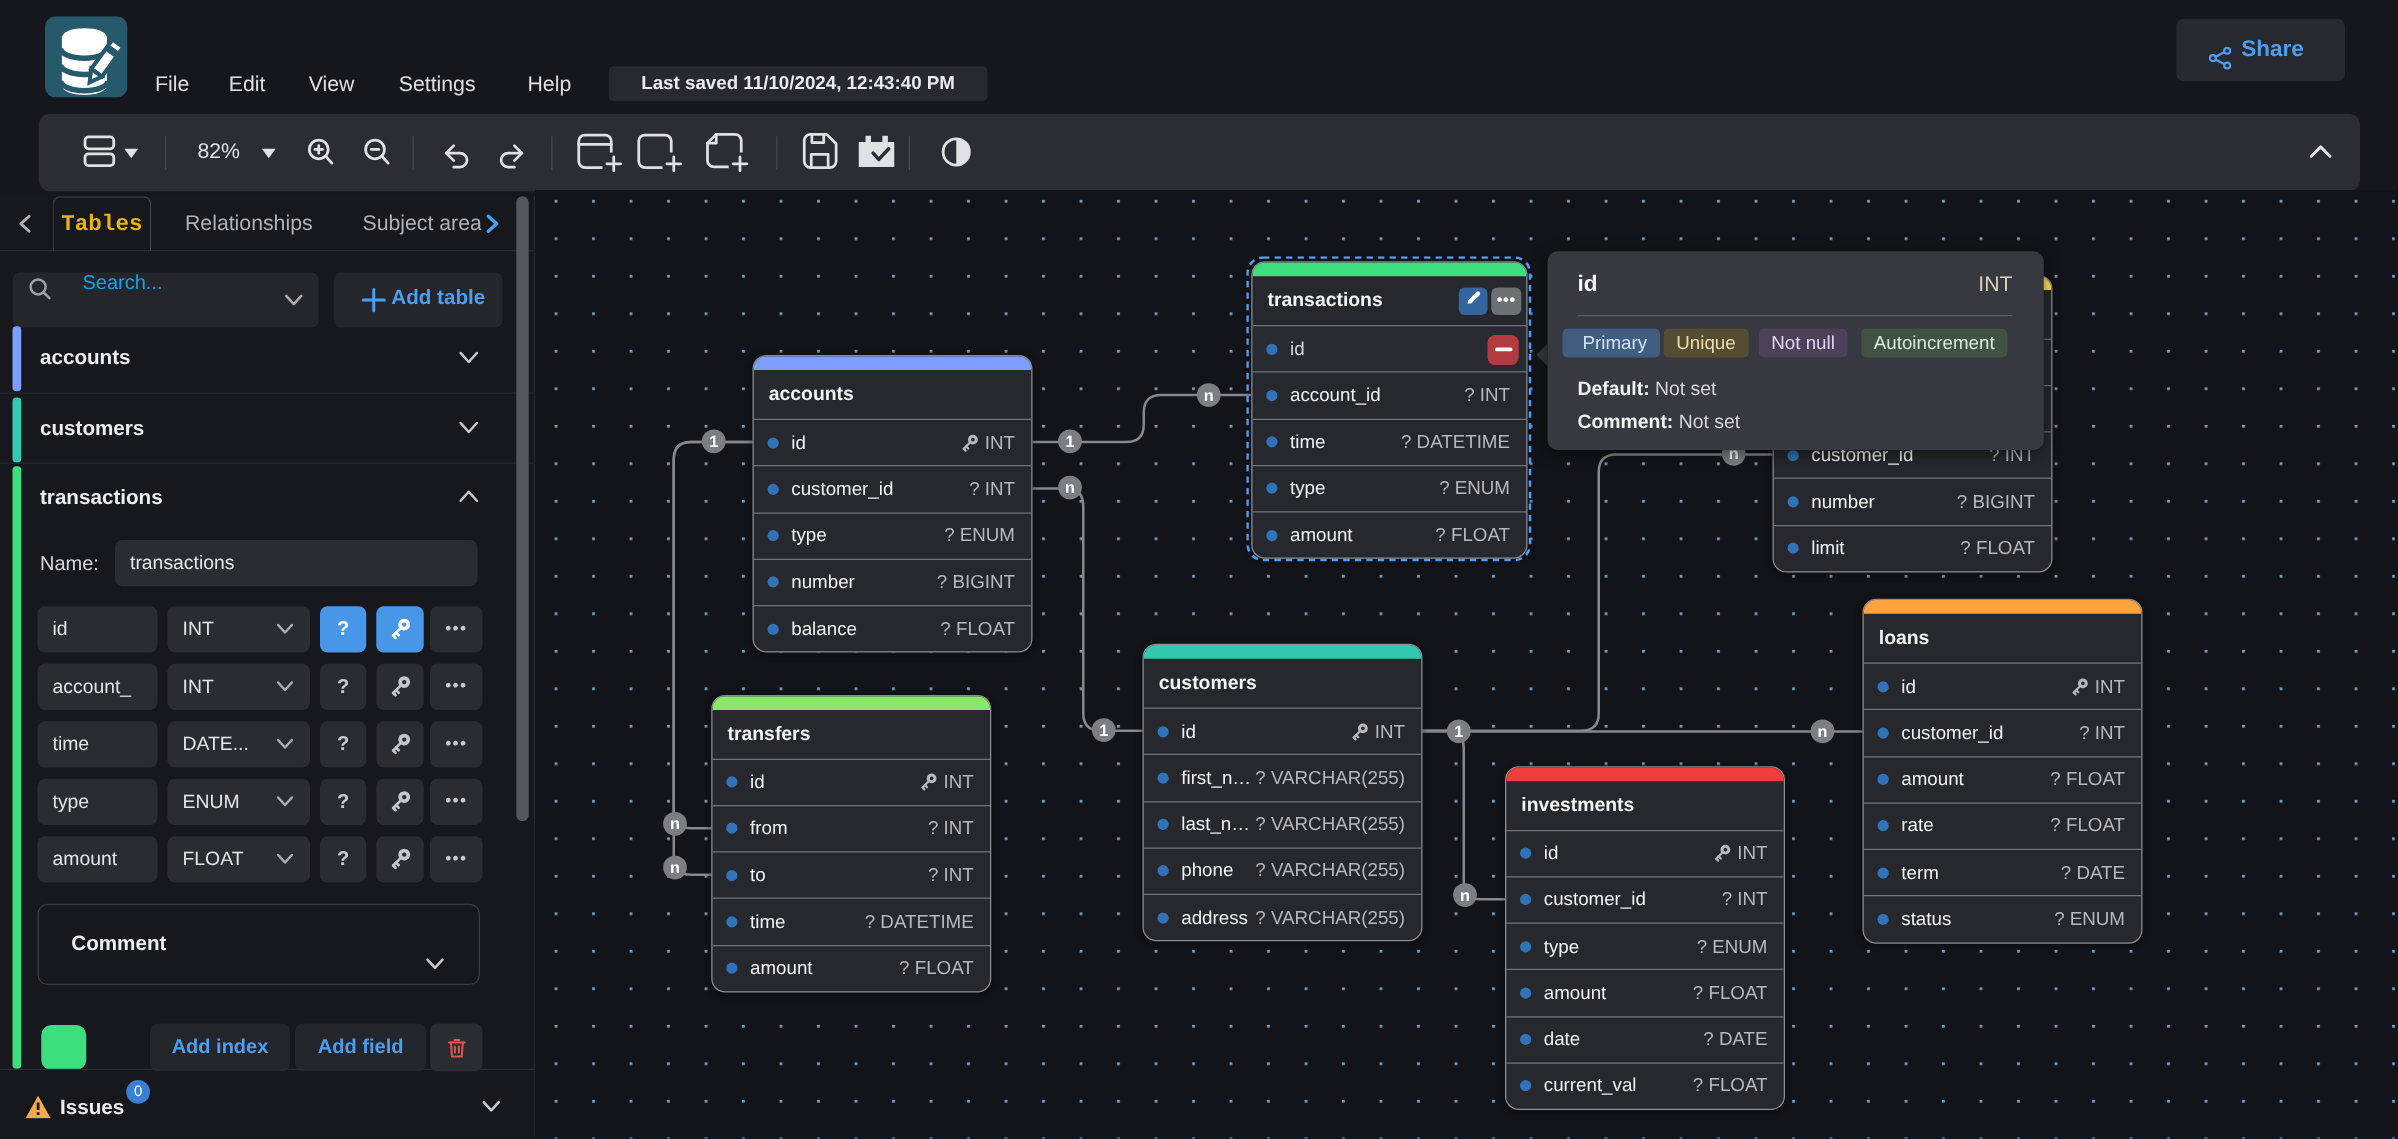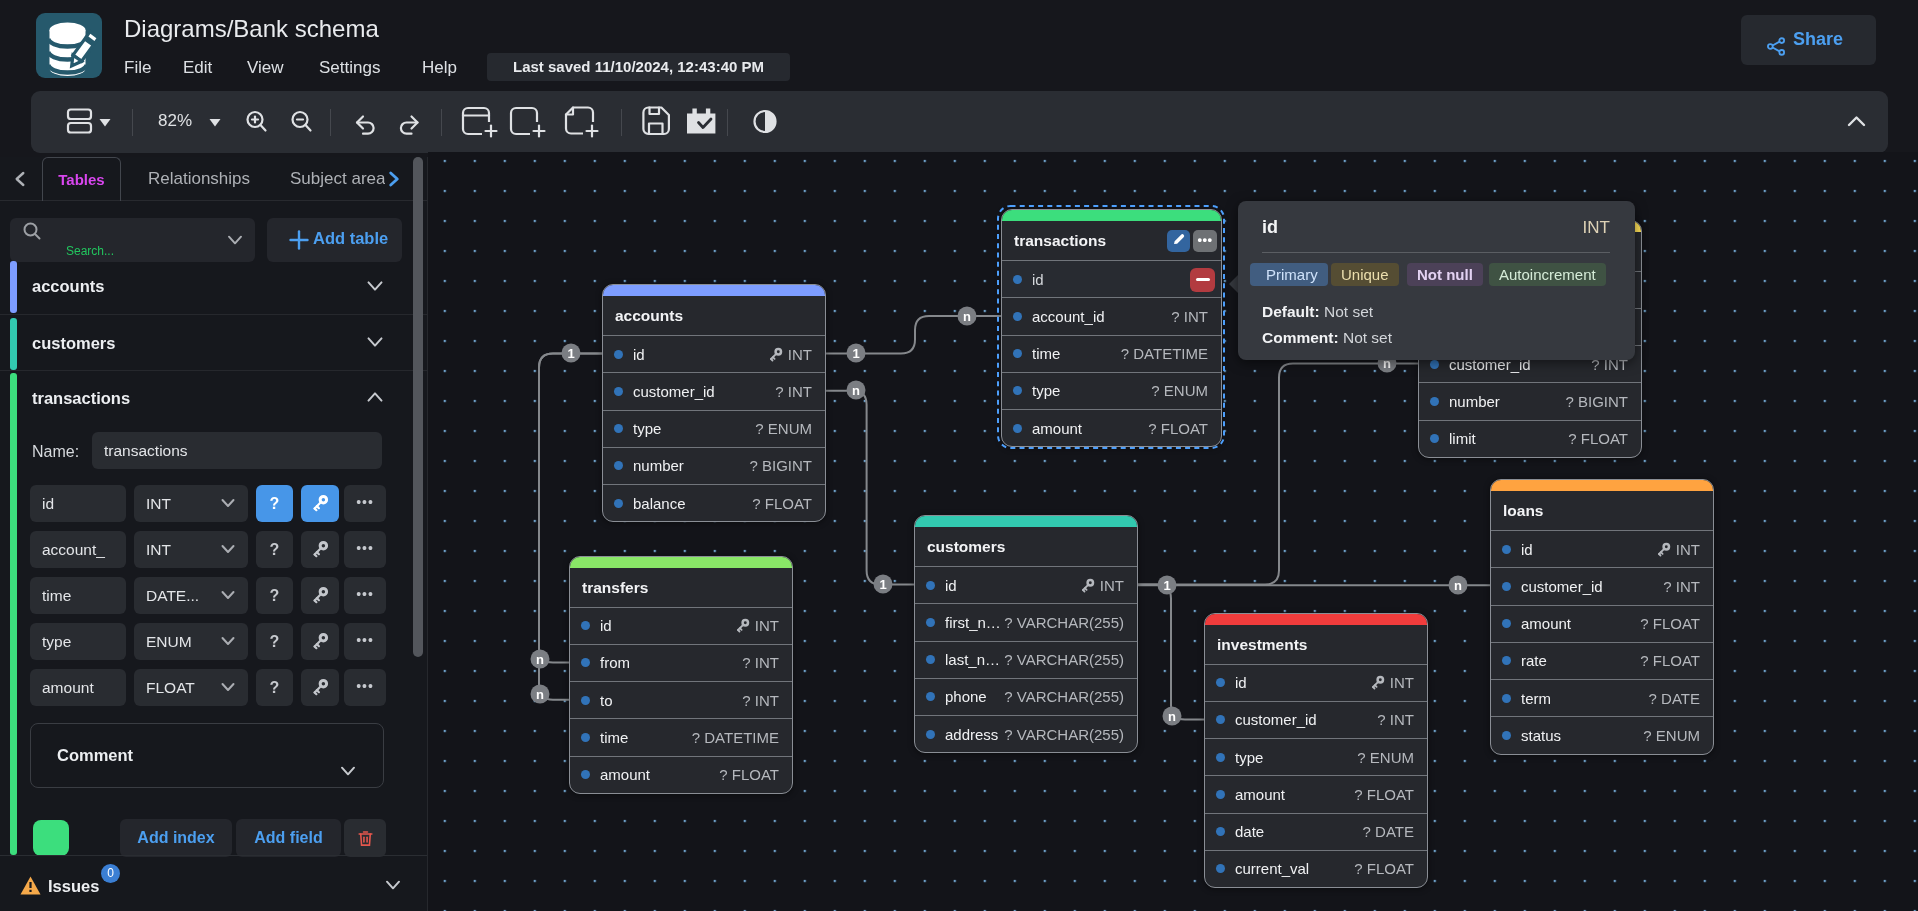--- a/index.html
+++ b/index.html
@@ -10,24 +10,24 @@
 #title { position:absolute; left:124px; top:15px; font-size:24px; color:#e9ebee; }
 .menuitem { position:absolute; top:58px; font-size:17px; color:#dde0e4; }
 #lastsaved { position:absolute; left:487px; top:53px; width:303px; height:28px; background:#26292f; border-radius:4px; color:#e8eaed; font-size:15px; font-weight:bold; text-align:center; line-height:28px; }
 #share { position:absolute; left:1741px; top:15px; width:135px; height:50px; background:#26292f; border-radius:6px; }
 #share .sh { position:absolute; left:52px; top:14px; color:#4c9ff0; font-size:18px; font-weight:bold; }
 #toolbar { position:absolute; left:31px; top:91px; width:1857px; height:62px; background:#2a2d33; border-radius:9px; }
 .tdiv { position:absolute; top:18px; width:1px; height:27px; background:#45484e; }
 #zoomtxt { position:absolute; left:114px; top:11px; width:60px; text-align:center; font-size:17px; color:#dfe1e4; line-height:38px;}
 #side { position:absolute; left:0; top:157px; width:428px; height:754px; background:#16181d; border-right:1px solid #26282d; }
 #tabbar { position:absolute; left:0; top:0; width:427px; height:44px; border-bottom:1px solid #282a2f; }
-#tab-active { position:absolute; left:42px; top:0px; width:79px; height:44px; border:1px solid #42464d; border-bottom:none; border-radius:6px 6px 0 0; color:#d946ef; font-weight:bold; font-size:15px; text-align:center; line-height:44px; }
+#tab-active { position:absolute; left:42px; top:0px; width:79px; height:44px; border:1px solid #42464d; border-bottom:none; border-radius:6px 6px 0 0; color:#eab308; font-weight:bold; font-size:18px; text-align:center; line-height:44px;font-family:Liberation Mono, monospace; }
 .tab { position:absolute; top:0; height:44px; line-height:44px; color:#aeb1b6; font-size:17px; white-space:nowrap; }
 #searchbox { position:absolute; left:10px; top:61px; width:245px; height:44px; background:#24262c; border-radius:6px; }
-#searchbox span { position:absolute; left:56px; top:26px; color:#22c55e; font-size:12px; }
+#searchbox span { position:absolute; left:56px; top:0; color:#0ea5e9; font-size:16px; }
 #addtablebtn { position:absolute; left:267px; top:61px; width:135px; height:44px; background:#24262c; border-radius:6px; }
 #addtablebtn span { position:absolute; left:46px; top:11px; color:#4c9ff0; font-size:16.5px; font-weight:bold; }
 .acc-strip { position:absolute; left:10px; width:7px; border-radius:3px; }
 .acc-name { position:absolute; left:32px; font-size:16.5px; font-weight:bold; color:#eceef1; }
 .hr { position:absolute; left:0; width:427px; height:1px; background:#26282d; }
 .frow-input { position:absolute; background:#292c31; border-radius:6px; height:37px; color:#e3e5e8; font-size:15.5px; line-height:37px; padding-left:12px; }
 .fbtn { position:absolute; width:37px; height:37px; background:#292c31; border-radius:6px; }
 .fbtn.blue { background:#4796e8; }
 #commentbox { position:absolute; left:30px; top:566px; width:354px; height:65px; border:1px solid #3a3d43; border-radius:8px; }
 #commentbox span { position:absolute; left:26px; top:22px; font-size:16.5px; font-weight:bold; color:#eceef1; }
@@ -68,21 +68,20 @@
  <path d="M12.5 51.5 a19 8 0 0 0 38 0"></path>
 </g>
 <g transform="rotate(36 54.5 27)">
  <g stroke="#26596c" stroke-width="3.2" fill="#fff">
   <rect x="49.2" y="20.5" width="10.6" height="6.5"></rect>
   <rect x="49.2" y="29.5" width="10.6" height="20"></rect>
   <path d="M49.2 52 h10.6 l-5.3 9.5 z" transform="translate(0,-2.5)"></path>
  </g>
 </g>
 </svg>
-    <div id="title">Diagrams/Bank schema</div>
     <div class="menuitem" style="left:124px;">File</div>
     <div class="menuitem" style="left:183px;">Edit</div>
     <div class="menuitem" style="left:247px;">View</div>
     <div class="menuitem" style="left:319px;">Settings</div>
     <div class="menuitem" style="left:422px;">Help</div>
     <div id="lastsaved">Last saved 11/10/2024, 12:43:40 PM</div>
     <div id="share">
         <svg class="abs" style="left:26px;top:22px;" width="19" height="19" viewBox="0 0 20 20">
 <g stroke="#4c9ff0" stroke-width="1.9" fill="none">
 <circle cx="3.5" cy="10" r="2.5"></circle>
@@ -684,20 +683,20 @@
 <svg class="abs" style="left:569px;top:48px;" width="229" height="245">
           <rect x="1" y="1" width="226" height="242" rx="12.5" fill="none" stroke="#4d9ffc" stroke-width="2" stroke-dasharray="5 4.2"></rect>
         </svg>
     <div id="parrow"></div>
     <div id="popup">
       <div class="ptitle">id</div>
       <div class="ptype">INT</div>
       <div class="pdiv"></div>
       <span class="chip" style="left:12px;background:#415d80;color:#cfe2fa;padding-left:16px;">Primary</span>
       <span class="chip" style="left:93px;background:#554d33;color:#ecdfae;">Unique</span>
-      <span class="chip" style="left:169px;background:#4c4158;color:#e3d2f2;font-weight:bold;">Not null</span>
+      <span class="chip" style="left:169px;background:#4c4158;color:#e3d2f2;">Not null</span>
       <span class="chip" style="left:251px;background:#3f5243;color:#d6ecd8;">Autoincrement</span>
       <div class="pline" style="top:102px;"><b>Default:</b> Not set</div>
       <div class="pline" style="top:128px;"><b>Comment:</b> Not set</div>
     </div>
   </div>
     </div>
 </div>
 
 </body></html>

